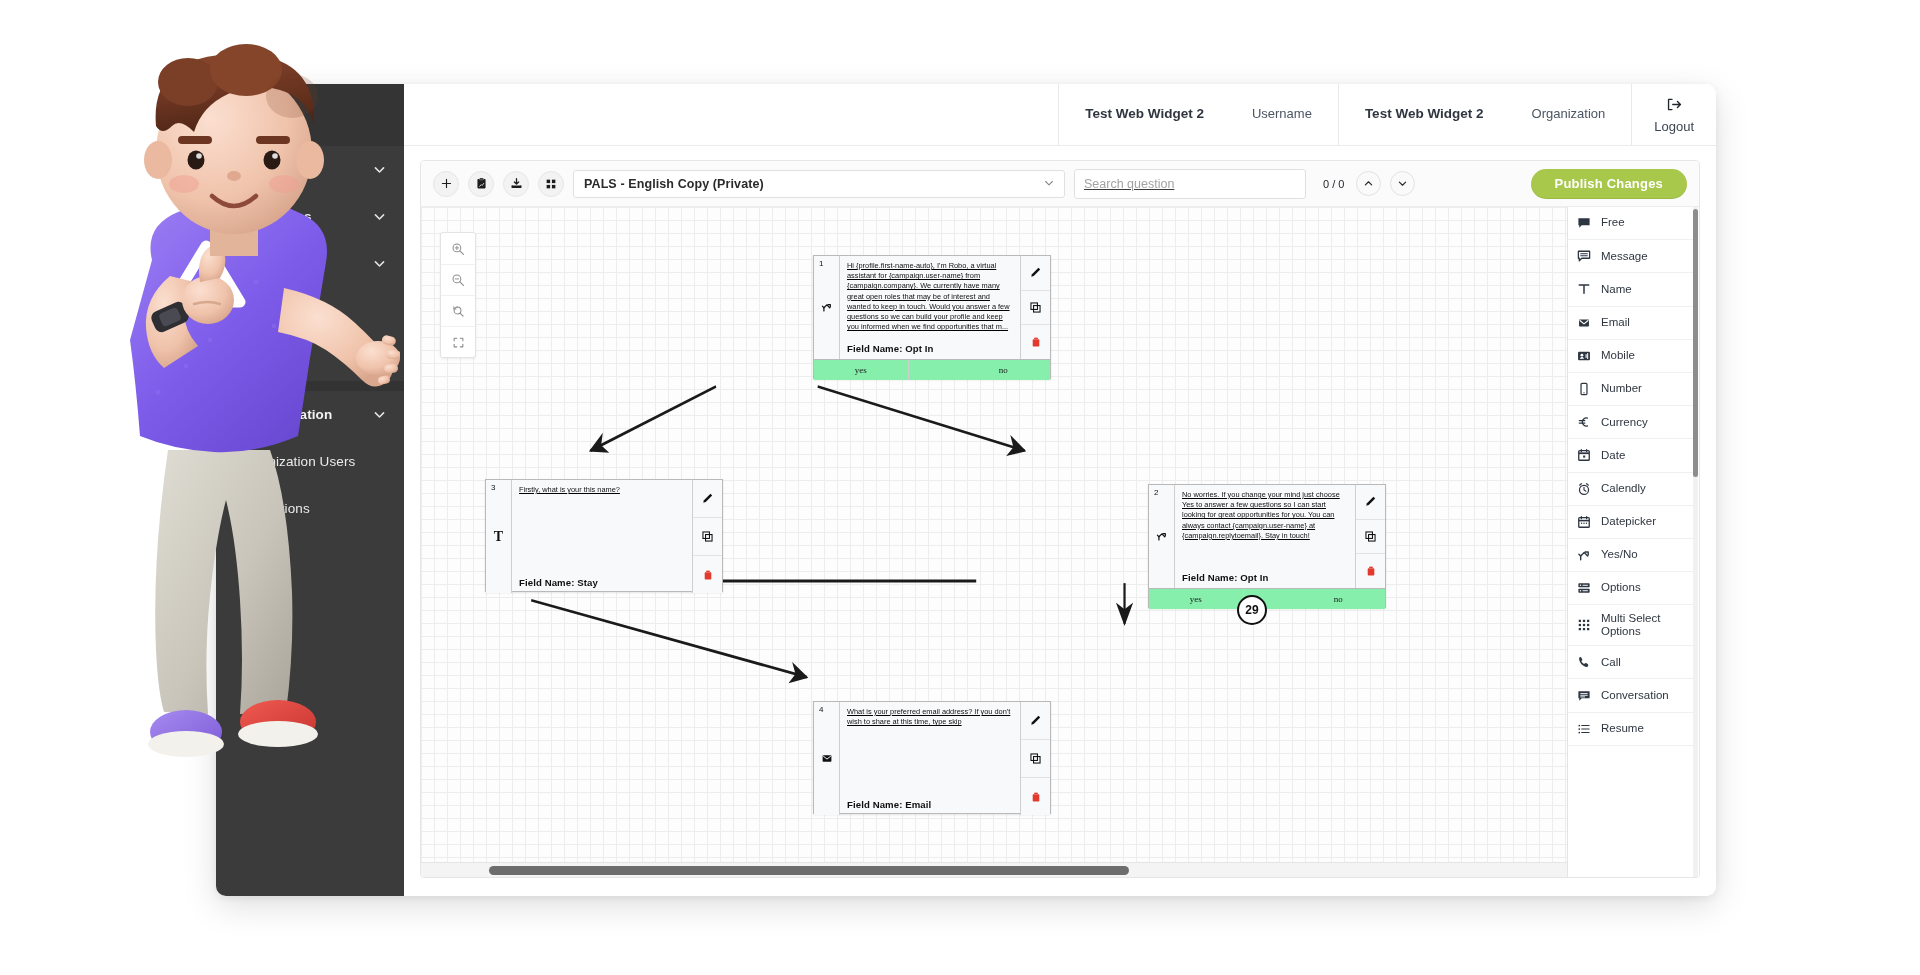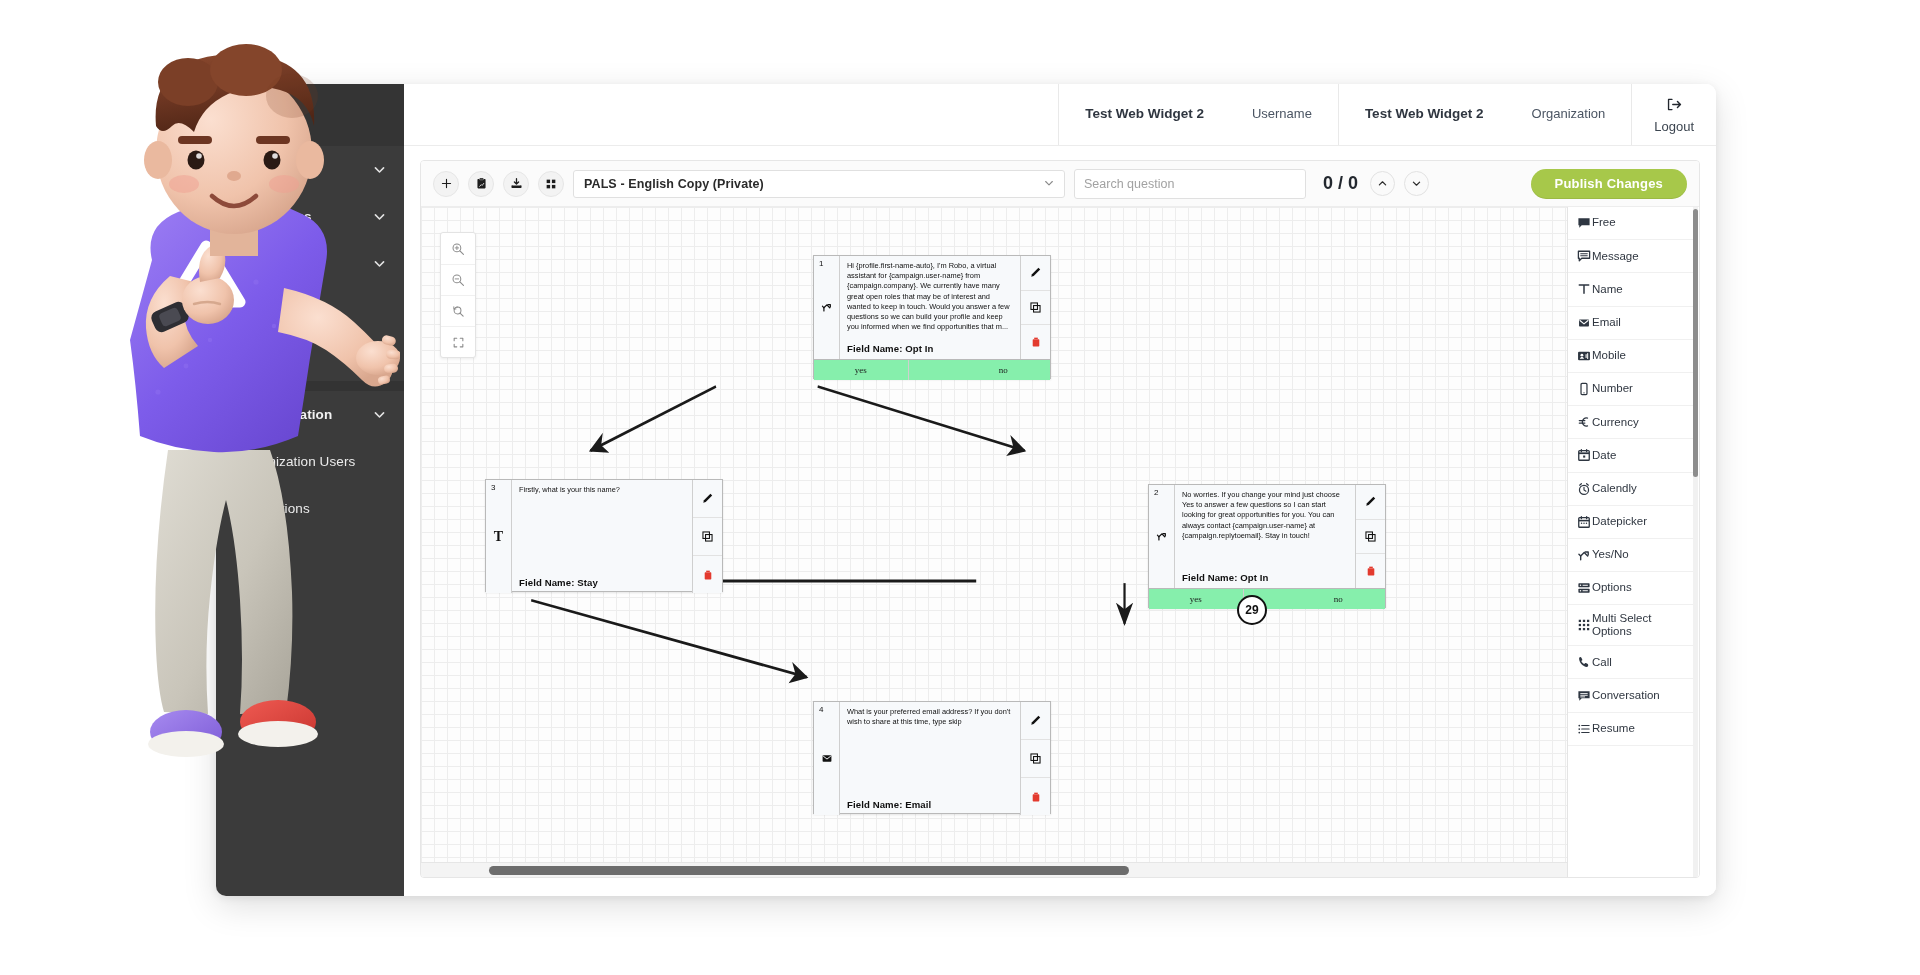--- a/index.html
+++ b/index.html
@@ -88,24 +88,24 @@
   .select-box {
     flex: 0 0 492px; height: 28px; border: 1px solid #e0e0e0; border-radius: 3px;
     background: #fff; display: flex; align-items: center; padding: 0 10px;
     font-size: 12.5px; color: #2b2b2b; cursor: pointer;
   }
   .select-box .val { flex: 1; font-weight: 600; letter-spacing: .1px; }
   .select-box .caret { color: #8a8a8a; font-size: 9px; }
   .search-box {
     flex: 0 0 232px; height: 30px; border: 1px solid #e0e0e0; border-radius: 3px;
     background: #fff; padding: 0 9px; font-size: 12.5px; color: #3b3b3b;
-    font-family: "Liberation Sans", sans-serif; outline: none;
+    font-family: "Liberation Sans", sans-serif; outline: none; text-decoration: underline;
   }
   .search-box::placeholder { color: #a2a2a2; }
-  .count { font-size: 18px; font-weight: 700; color: #22272e; margin: 0 3px 0 8px; }
+  .count { font-size: 11px; font-weight: 400; color: #22272e; margin: 0 3px 0 8px; }
   .round-nav {
     width: 25px; height: 25px; border-radius: 50%; border: 1px solid #e2e2e2;
     background: #fafafa; display: flex; align-items: center; justify-content: center;
     cursor: pointer; color: #2b2b2b; flex: 0 0 25px;
   }
   .publish {
     margin-left: auto; height: 30px; padding: 0 24px; border-radius: 16px;
     background: #a7c84a; color: #fff; font-size: 13px; font-weight: 700;
     border: none; cursor: pointer; letter-spacing: .2px;
     display: flex; align-items: center; justify-content: center;
@@ -146,21 +146,21 @@
   .node-body { display: flex; height: 100%; }
   .node-num {
     width: 26px; flex: 0 0 26px; position: relative;
     border-right: 1px solid #cfcfcf; background: #f7f9fb;
   }
   .node-num .n { position: absolute; top: 3px; left: 5px; font-size: 8px; color: #111; }
   .node-num .type-ico {
     position: absolute; top: 50%; left: 50%; transform: translate(-50%,-50%);
     color: #111;
   }
-  .node-main { flex: 1; position: relative; padding: 5px 7px 0 7px; min-width: 0; }
+  .node-main { flex: 1; position: relative; padding: 5px 7px 0 7px; min-width: 0; text-decoration: underline; }
   .node-text { font-size: 7.4px; line-height: 1.38; color: #101010; }
   .node-field {
     position: absolute; left: 7px; bottom: 5px; font-size: 9.6px;
     font-weight: 600; color: #0f0f0f; letter-spacing: .1px;
   }
   .node-actions {
     width: 30px; flex: 0 0 30px; border-left: 1px solid #cfcfcf;
     display: flex; flex-direction: column; background: #f7f9fb;
   }
   .node-act {
@@ -197,21 +197,21 @@
     background: #6d6d6d; border-radius: 5px; cursor: grab;
   }
 
   
   .qpanel {
     flex: 0 0 132px; background: #fff; border-left: 1px solid #e4e4e4;
     position: relative; overflow: hidden;
   }
   .qlist { position: absolute; inset: 0 6px 0 0; }
   .qitem {
-    display: flex; align-items: center; 
+    display: flex; align-items: center; gap: 9px;
     padding: 0 8px; height: 33.2px; border-bottom: 1px solid #f0f0f0;
     font-size: 11.5px; color: #2f3640; cursor: pointer;
   }
   .qitem.tall { height: 41px; }
   .qitem .qico { width: 16px; flex: 0 0 16px; display: flex; align-items: center; justify-content: center; color: #2e3641; }
   .qitem .qlbl { line-height: 1.16; }
   .qscroll {
     position: absolute; right: 1px; top: 0; width: 5px; height: 100%; background: #f1f1f1;
   }
   .qscroll .qthumb {

